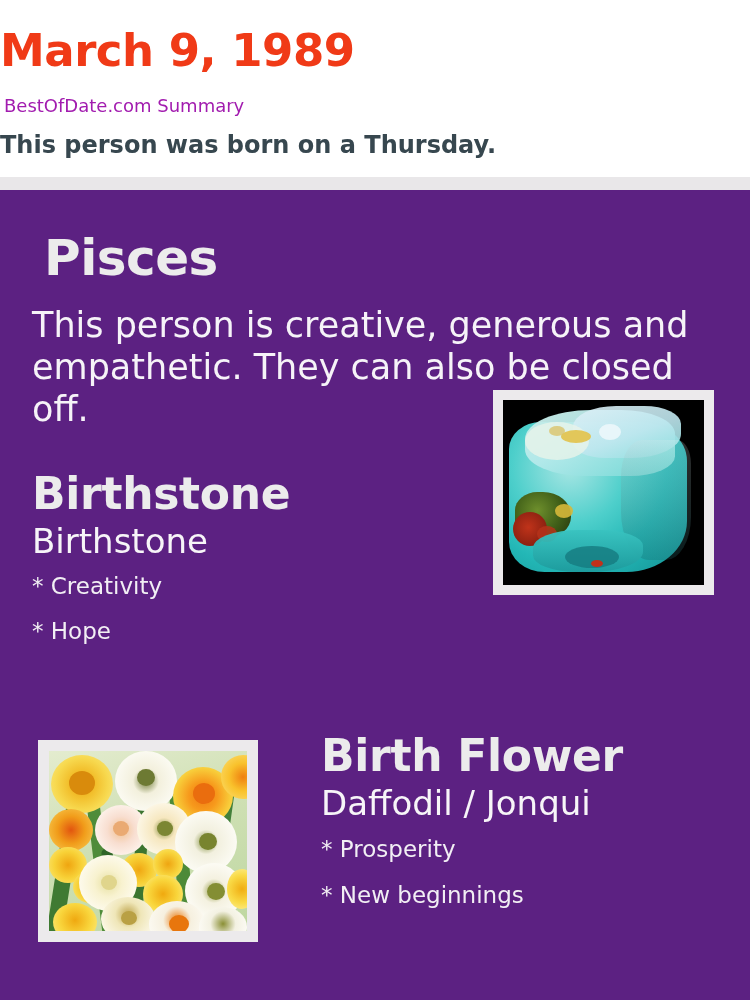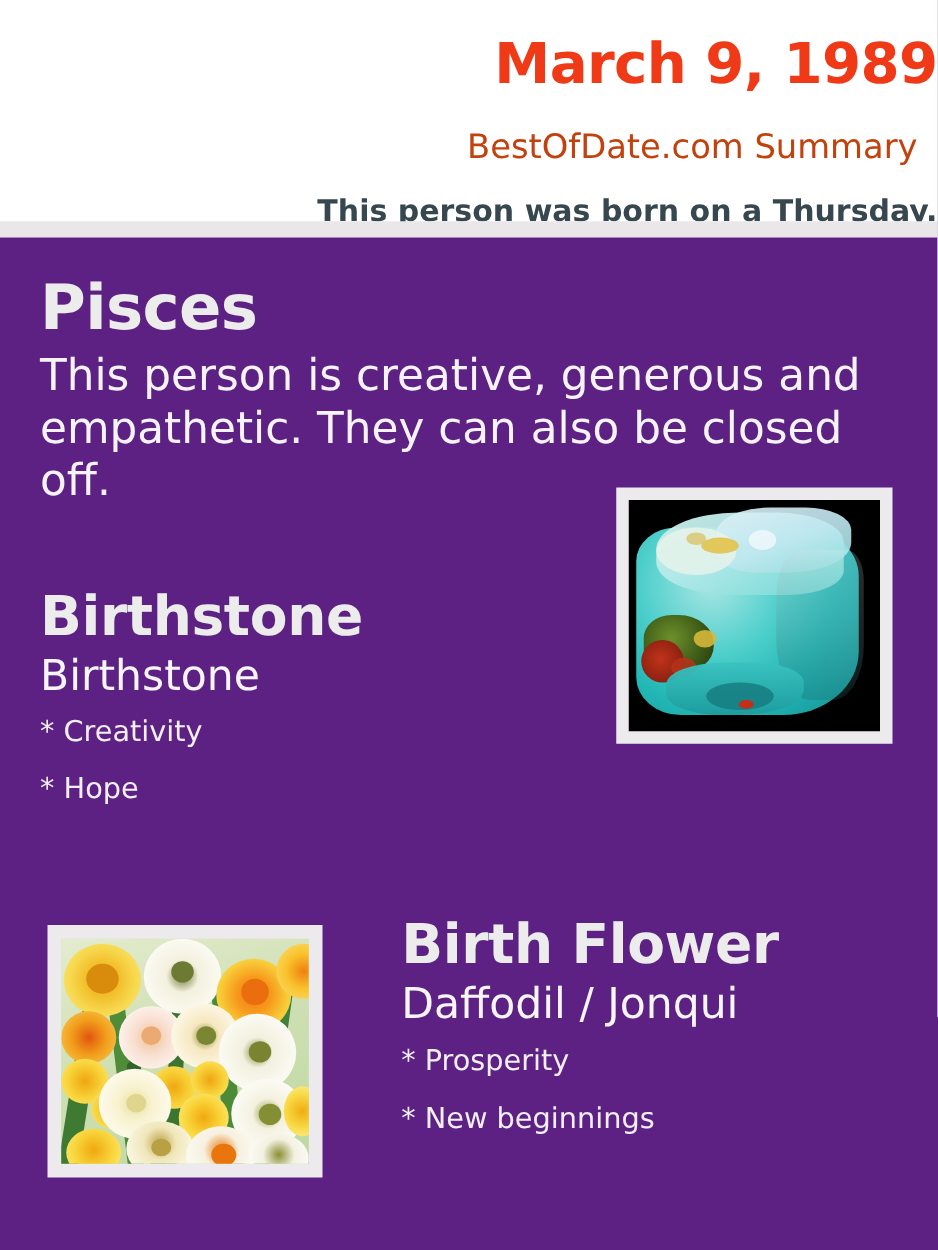--- a/index.html
+++ b/index.html
@@ -21,39 +21,39 @@
     background: #ffffff;
   }
 
   
   .header {
     position: absolute;
     left: 0; top: 0;
     width: 750px;
     height: 177px;
     background: #ffffff;
-    text-align: right;
+    text-align: left;
   }
   .header-date {
     margin: 0;
     padding-top: 24px;
     font-family: "DejaVu Sans", "Liberation Sans", sans-serif;
     font-size: 45px;
     font-weight: bold;
     line-height: 54px;
     color: #f03a17;
     letter-spacing: -0.5px;
   }
   .header-sub {
-    margin: 16px;
+    margin: 4px;
     padding-top: 8px;
-    font-size: 27px;
+    font-size: 18px;
     font-weight: normal;
     line-height: 32px;
-    color: #c2410c;
+    color: #a21caf;
   }
   .header-note {
     margin: 0;
     padding-top: 4px;
     font-size: 24px;
     font-weight: bold;
     line-height: 30px;
     color: #37474f;
   }
 
@@ -75,21 +75,21 @@
   }
 
   
   .zodiac {
     position: absolute;
     left: 32px;
     top: 28px;
     width: 690px;
   }
   .zodiac-title {
-    margin: 0;
+    margin: 12px;
     font-size: 50px;
     font-weight: bold;
     line-height: 56px;
     color: #ececec;
     letter-spacing: -0.5px;
   }
   .zodiac-desc {
     margin: 0;
     padding-top: 6px;
     font-size: 35px;

